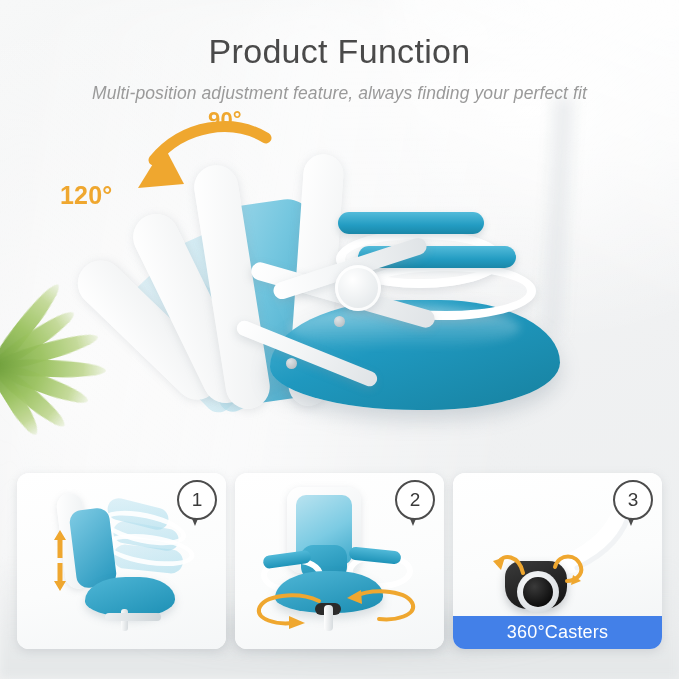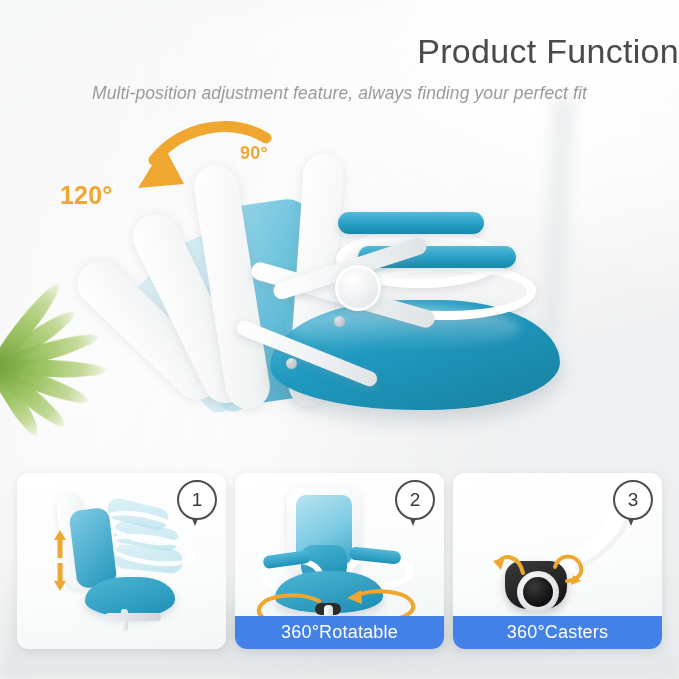--- a/index.html
+++ b/index.html
@@ -68,21 +68,21 @@
 
   .hub{position:absolute;left:215px;top:155px;width:46px;height:46px;border-radius:50%;
       background:radial-gradient(circle at 38% 32%,#ffffff,#e6eaec 70%,#cdd4d8 100%);
       box-shadow:0 3px 8px rgba(140,150,160,.3), inset 0 0 0 3px rgba(255,255,255,.85);}
   .bolt{position:absolute;width:11px;height:11px;border-radius:50%;
       background:radial-gradient(circle at 35% 30%,#dfe4e7,#aeb6bb);}
 
   
   .ann{position:absolute;color:#efa72f;font-weight:bold;letter-spacing:.2px;}
   .ann-120{left:60px;top:181px;font-size:25px;}
-  .ann-90{left:240px;top:107px;font-size:18px;margin-top:36px;}
+  .ann-90{left:208px;top:107px;font-size:22px;}
   .arc-arrow{position:absolute;left:98px;top:112px;width:180px;height:100px;}
 
   
   .cards{position:absolute;left:17px;top:473px;width:645px;height:176px;display:flex;gap:9px;}
   .card{position:relative;flex:1 1 0;background:#ffffff;border-radius:12px;overflow:hidden;
         box-shadow:0 3px 10px rgba(150,158,165,.28);display:flex;flex-direction:column;}
   .card-art{position:relative;flex:1 1 auto;overflow:hidden;
         background:linear-gradient(170deg,#ffffff 0%,#fbfcfc 60%,#f4f6f7 100%);}
   .card-cap{height:33px;flex:0 0 33px;background:#4380e8;color:#ffffff;
         display:flex;align-items:center;justify-content:center;
@@ -188,21 +188,21 @@
 
     <div class="frame-bar" style="left:128px;top:176px;width:190px;height:18px;transform:rotate(16deg);"></div>
     <div class="frame-bar" style="left:150px;top:150px;width:160px;height:17px;transform:rotate(-18deg);"></div>
     <div class="frame-bar" style="left:112px;top:236px;width:150px;height:15px;transform:rotate(22deg);"></div>
 
     <div class="hub"></div>
     <div class="bolt" style="left:214px;top:206px;"></div>
     <div class="bolt" style="left:166px;top:248px;"></div>
   </div>
 
-  <div style="position:absolute;left:0;top:32px;width:679px;text-align:right;">
+  <div style="position:absolute;left:0;top:32px;width:679px;text-align:center;">
     <div style="font-size:34px;color:#4a4a4a;letter-spacing:.3px;">Product Function</div>
   </div>
   <div style="position:absolute;left:0;top:83px;width:679px;text-align:center;">
     <div style="font-size:17.5px;color:#9a9a9a;letter-spacing:.1px;font-style:italic;">Multi-position adjustment feature, always finding your perfect fit</div>
   </div>
 
   <svg class="arc-arrow" viewBox="0 0 180 100">
     <path d="M168 26 C 135 6, 86 12, 56 48" stroke="#efa72f" stroke-width="11" fill="none" stroke-linecap="round"></path>
     <path d="M66 34 L 40 76 L 86 72 Z" fill="#efa72f"></path>
   </svg>
@@ -260,21 +260,20 @@
         <svg style="position:absolute;left:112px;top:112px;" width="72" height="38" viewBox="0 0 72 38">
           <path d="M6 12 C 28 2, 62 6, 66 20 C 68 30, 50 36, 32 34" stroke="#efa72f" stroke-width="4" fill="none" stroke-linecap="round"></path>
           <path d="M14 5 L0 13 L15 19 Z" fill="#efa72f"></path>
         </svg>
 
         <div class="pin">
           <div class="pin-tip"></div>
           <div class="pin-circle">2</div>
         </div>
       </div>
-      <div class="card-cap">360°Rotatable</div>
     </div>
 
     <div class="card">
       <div class="card-art">
         <svg class="c3-leg" viewBox="0 0 126 92">
           <path d="M118 4 C 116 38, 96 62, 62 78" stroke="#ffffff" stroke-width="20" fill="none" stroke-linecap="round"></path>
           <path d="M118 4 C 116 38, 96 62, 62 78" stroke="#e6eaec" stroke-width="5" fill="none" stroke-linecap="round" opacity=".55" transform="translate(6,5)"></path>
         </svg>
 
         <div class="c3-caster">

